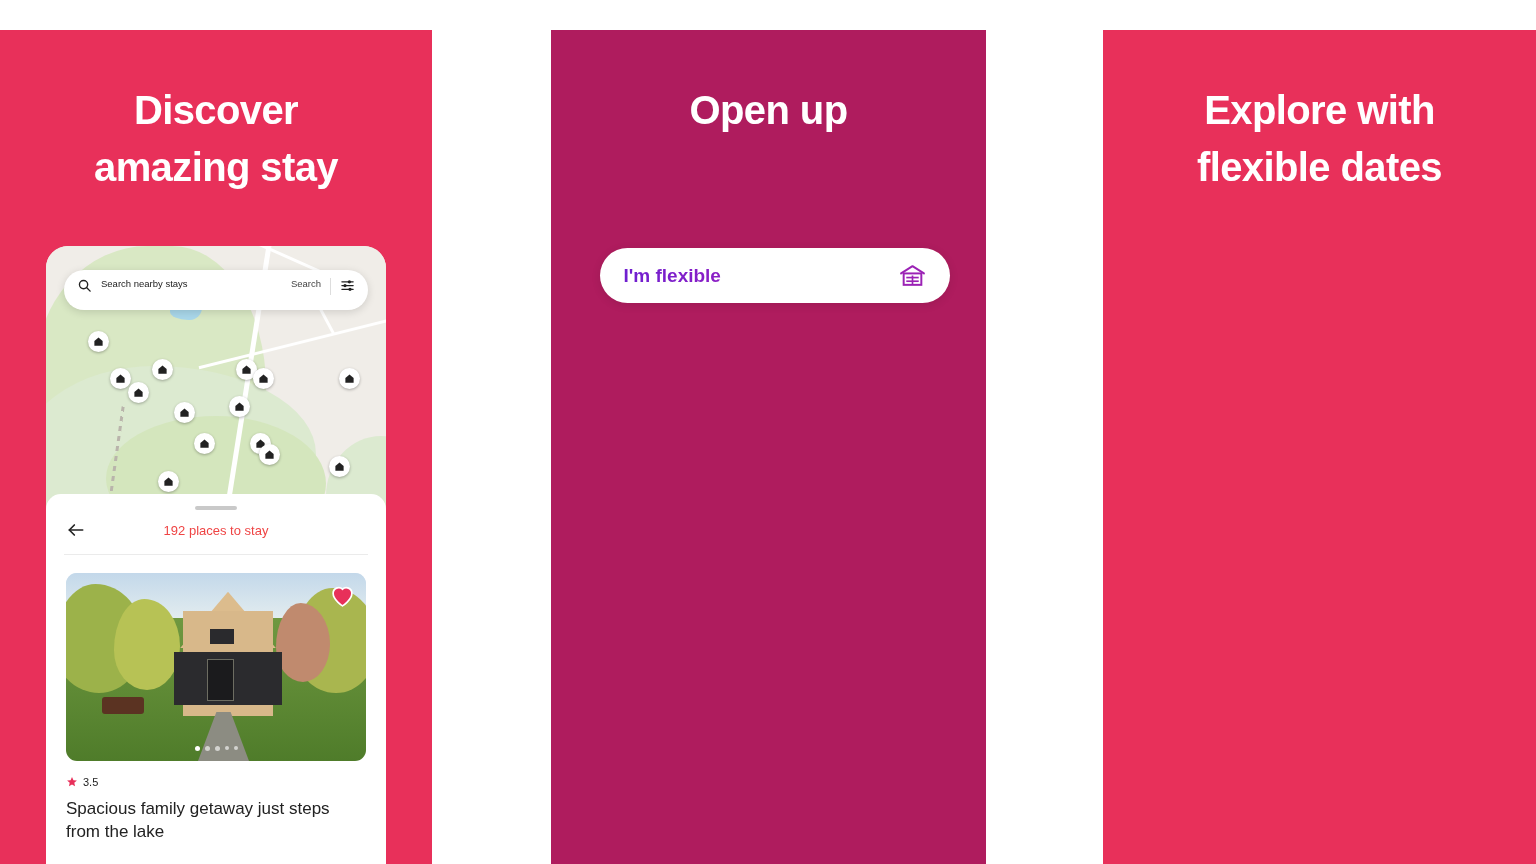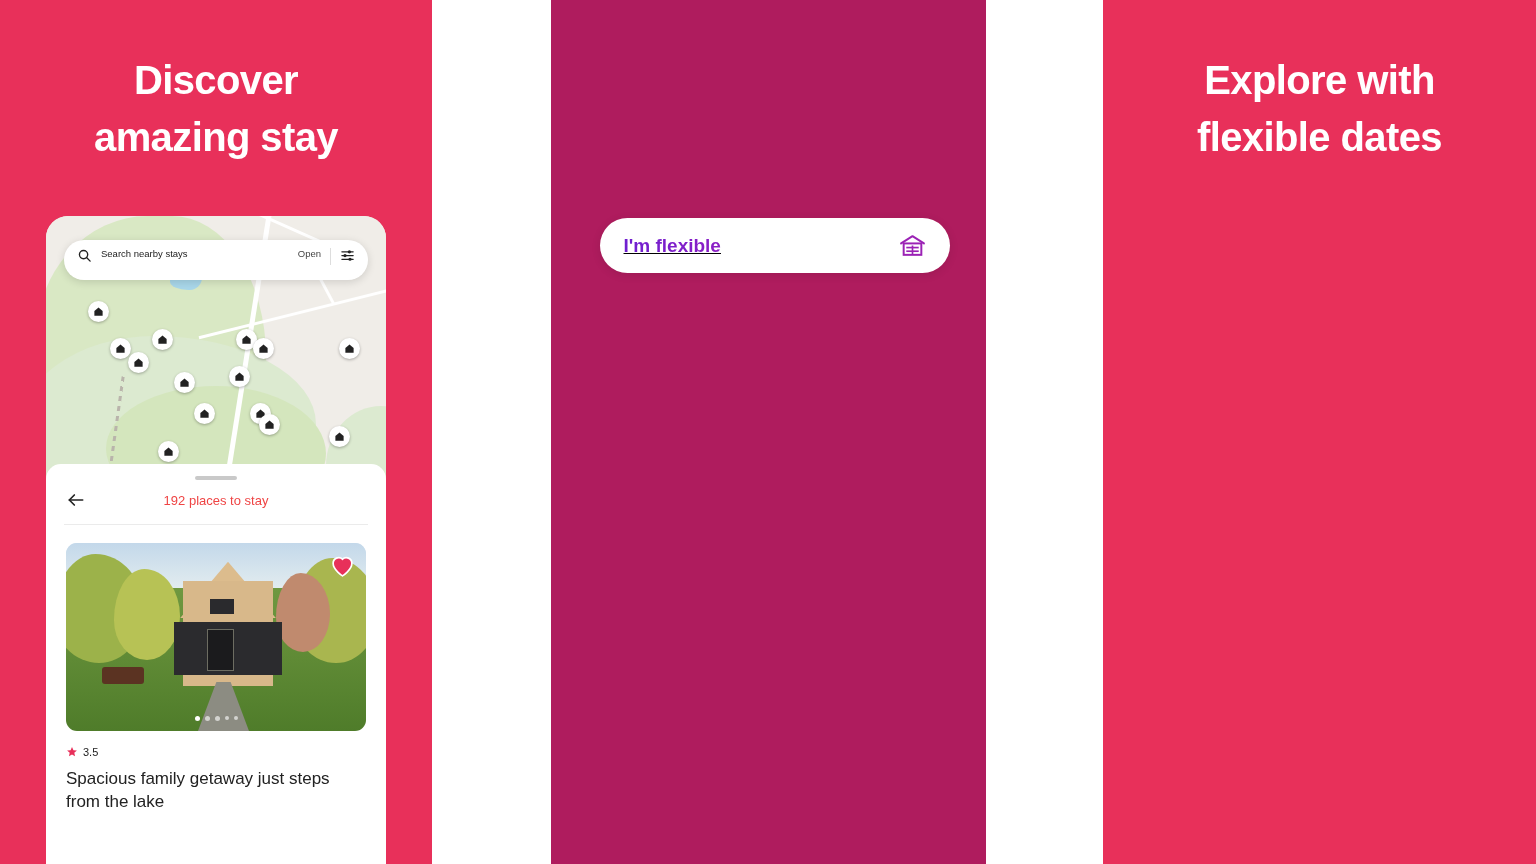--- a/index.html
+++ b/index.html
@@ -1,18 +1,18 @@
 <!DOCTYPE html>
 <html><head>
 <meta charset="utf-8">
 <style>
   * { margin:0; padding:0; box-sizing:border-box; }
   html,body { width:1536px; height:864px; overflow:hidden; background:#ffffff;
     font-family:"Liberation Sans", sans-serif; }
-  .stage { position:relative; width:1536px; height:712px; display:flex; background:#fff; }
+  .stage { position:relative; width:1536px; height:712px; display:flex; background:#fff;margin-top:30px; }
 
   
   .panel { position:relative; height:864px; overflow:hidden; flex:none; }
   #panel-1 { width:432px; background:#E8305A; }
   .gutter-a { width:119px; background:#ffffff; flex:none; }
   #panel-2 { width:435px; background:#AF1C5E; }
   .gutter-b { width:117px; background:#ffffff; flex:none; }
   #panel-3 { width:433px; background:#E8305A; }
 
   .panel-headline {
@@ -218,21 +218,21 @@
               <path d="M12 3 3 11v10h18V11z" fill="#222"></path>
             </svg>
           </div>
 
         <div class="search-bar">
           <svg class="magnifier" viewBox="0 0 24 24">
             <circle cx="10.5" cy="10.5" r="6.6" fill="none" stroke="#222" stroke-width="2.2"></circle>
             <line x1="15.3" y1="15.3" x2="21" y2="21" stroke="#222" stroke-width="2.2" stroke-linecap="round"></line>
           </svg>
           <span class="search-placeholder">Search nearby stays</span>
-          <span class="dates-label">Open</span>
+          <span class="dates-label">Search</span>
           <span class="vdiv"></span>
           <svg class="filter-ico" viewBox="0 0 24 24">
             <line x1="3" y1="6" x2="21" y2="6" stroke="#222" stroke-width="2" stroke-linecap="round"></line>
             <line x1="3" y1="12" x2="21" y2="12" stroke="#222" stroke-width="2" stroke-linecap="round"></line>
             <line x1="3" y1="18" x2="21" y2="18" stroke="#222" stroke-width="2" stroke-linecap="round"></line>
             <circle cx="15" cy="6" r="2.6" fill="#222"></circle>
             <circle cx="8" cy="12" r="2.6" fill="#222"></circle>
             <circle cx="16" cy="18" r="2.6" fill="#222"></circle>
           </svg>
         </div>
@@ -285,23 +285,24 @@
           <div class="listing-title">Spacious family getaway just steps from the lake</div>
         </div>
       </div>
     </div>
   </div>
 
   <div class="gutter-a"></div>
 
   <div class="panel" id="panel-2">
     <div class="panel-headline">
-    </div>
-
-    <div class="flex-pill" style="left:12px;right:0;width:350px;margin:0 auto;top:218px;text-decoration:underline;">
+      <span>Open up</span>
+    </div>
+
+    <div class="flex-pill" style="left:12px;right:0;width:350px;margin:0 auto;top:218px;">
       <span class="flex-text">I'm flexible</span>
       <svg class="barn-ico" viewBox="0 0 26 24">
         <path d="M2 10 13 3l11 7" fill="none" stroke="#9B22B5" stroke-width="1.9" stroke-linejoin="round" stroke-linecap="round"></path>
         <rect x="4.5" y="10" width="17" height="11" fill="none" stroke="#9B22B5" stroke-width="1.9"></rect>
         <line x1="7" y1="14" x2="19" y2="14" stroke="#9B22B5" stroke-width="1.6"></line>
         <line x1="7" y1="17.5" x2="19" y2="17.5" stroke="#9B22B5" stroke-width="1.6"></line>
         <line x1="13" y1="12" x2="13" y2="21" stroke="#9B22B5" stroke-width="1.6"></line>
       </svg>
     </div>
   </div>

